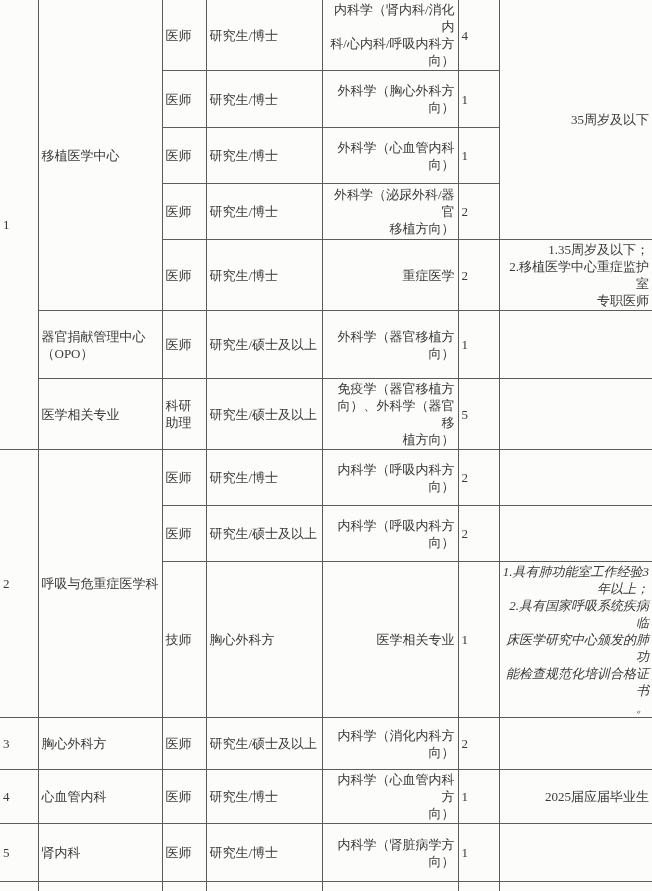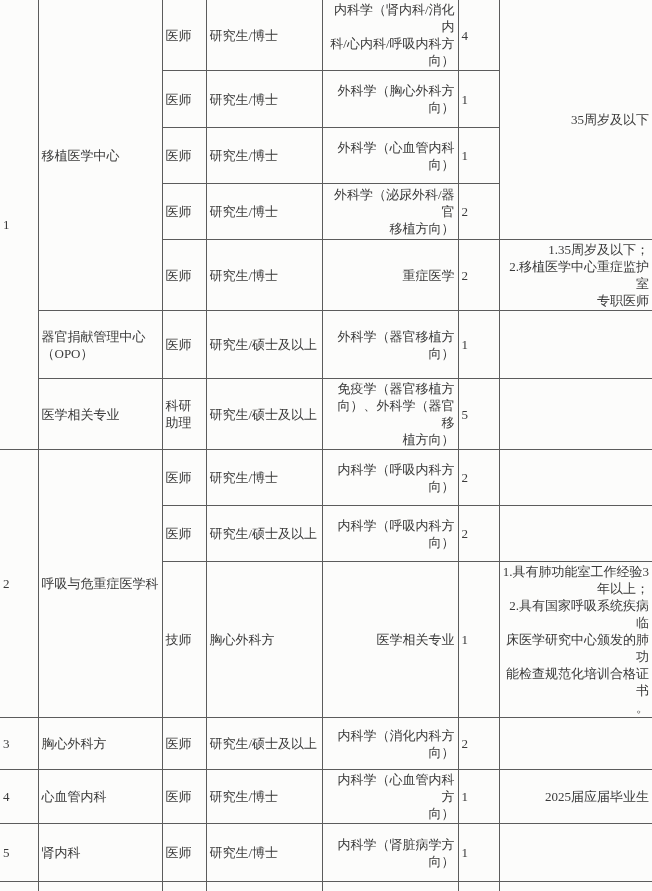--- a/index.html
+++ b/index.html
@@ -28,21 +28,21 @@
     vertical-align: middle;
     overflow: hidden;
     word-break: break-all;
   }
   td.center { }
   td.left   { text-align: right; }
   td.pre    { white-space: pre-line; }
   td.major  { line-height: 19px; padding-left: 4px; padding-right: 2px; }
   td.dept   { line-height: 19px; margin-top: 32px; }
   td.remark { padding-left: 3px; padding-right: 2px; margin-left: 13px; }
-  td.vtop   { vertical-align: top; padding-top: 2px; }
+  td.vtop   { vertical-align: top; padding-top: 2px; font-style: italic; }
 
   tr:nth-child(1)  { height: 57px; }
   tr:nth-child(2)  { height: 57px; }
   tr:nth-child(3)  { height: 56px; }
   tr:nth-child(4)  { height: 56px; }
   tr:nth-child(5)  { height: 57px; }
   tr:nth-child(6)  { height: 68px; }
   tr:nth-child(7)  { height: 71px; }
   tr:nth-child(8)  { height: 56px; }
   tr:nth-child(9)  { height: 56px; }

